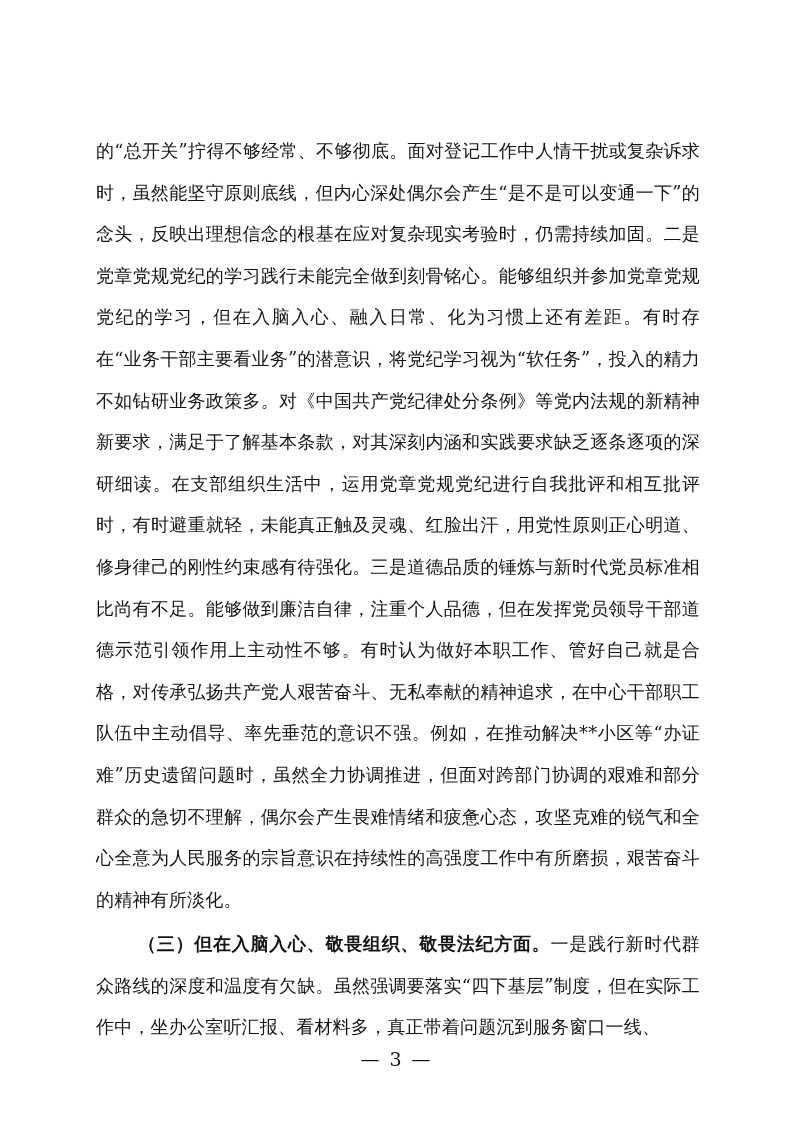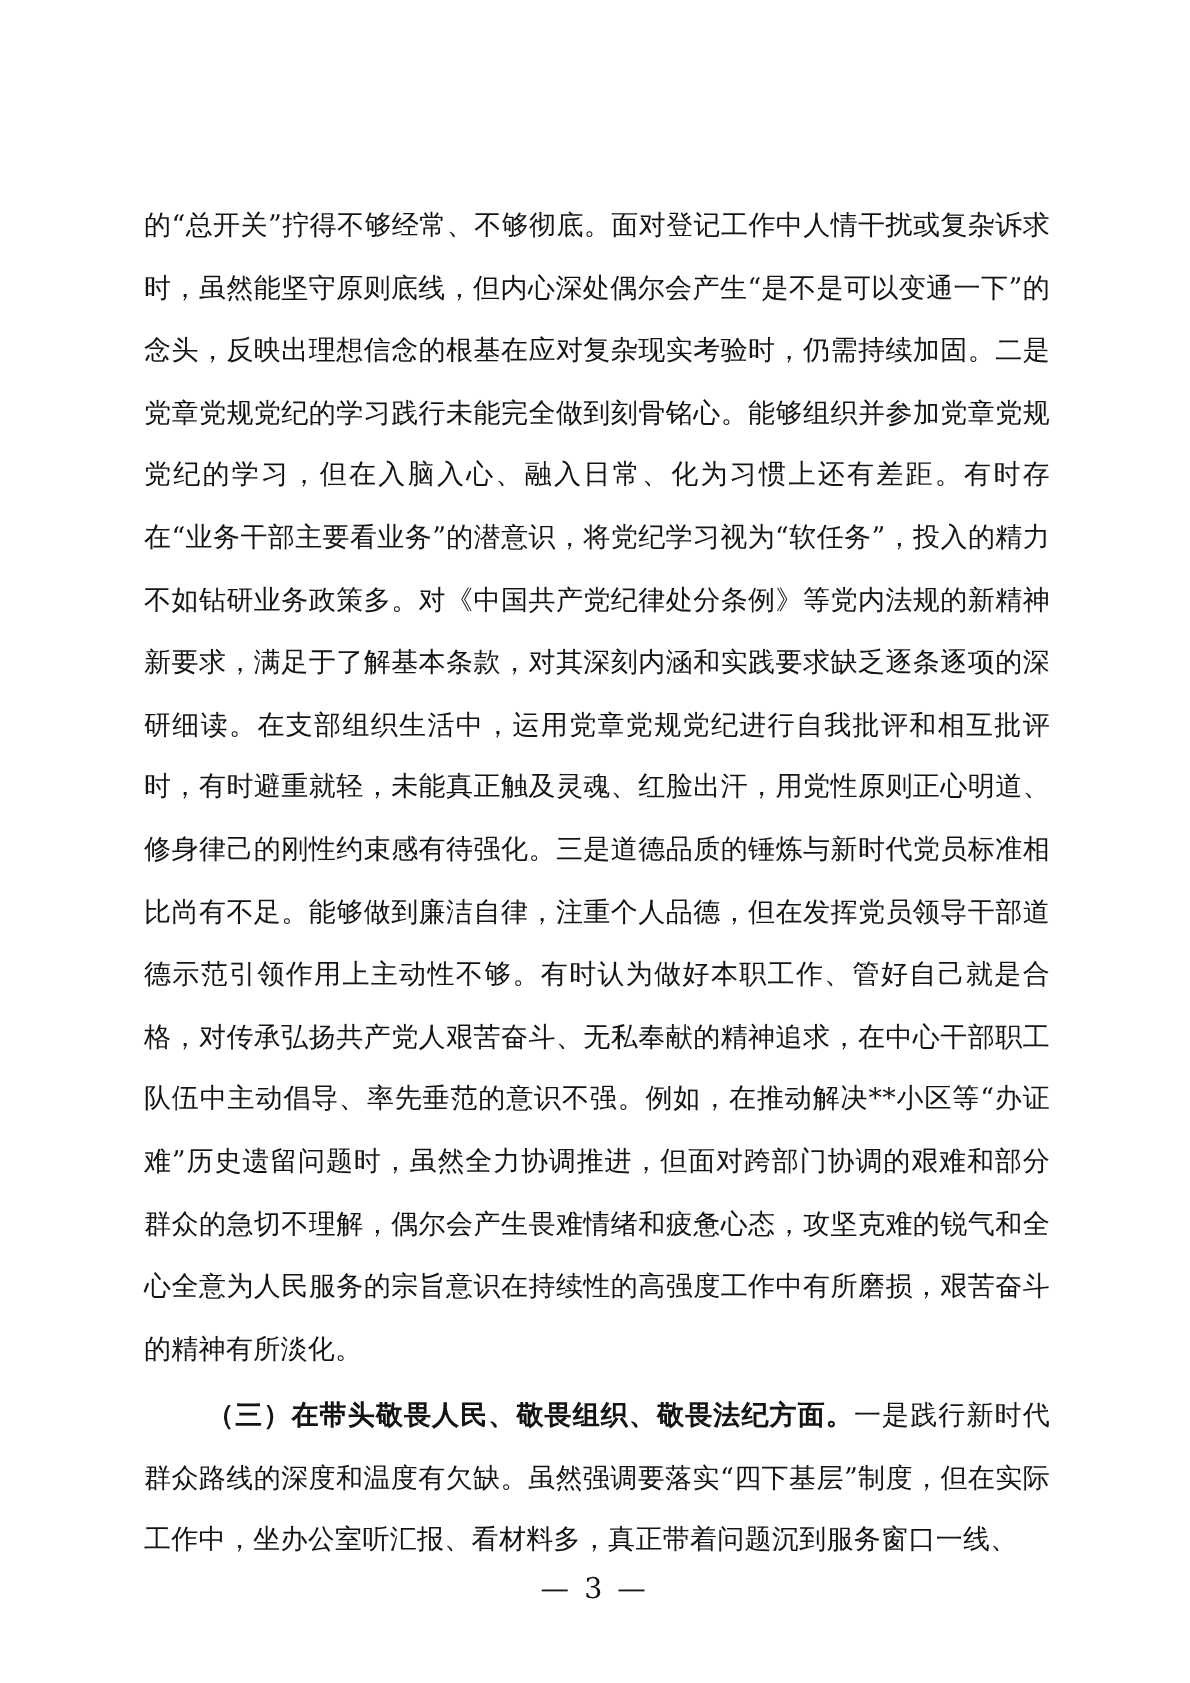--- a/index.html
+++ b/index.html
@@ -55,20 +55,20 @@
   }
 </style>
 </head>
 <body>
 
 <div class="page">
   <div class="content">
 
     <p class="para"><span>的“总开关”拧得不够经常、不够彻底。面对登记工作中人情干扰或复杂诉求时，虽然能坚守原则底线，但内心深处偶尔会产生“是不是可以变通一下”的念头，反映出理想信念的根基在应对复杂现实考验时，仍需持续加固。二是党章党规党纪的学习践行未能完全做到刻骨铭心。能够组织并参加党章党规党纪的学习，但在入脑入心、融入日常、化为习惯上还有差距。有时存在“业务干部主要看业务”的潜意识，将党纪学习视为“软任务”，投入的精力不如钻研业务政策多。对《中国共产党纪律处分条例》等党内法规的新精神新要求，满足于了解基本条款，对其深刻内涵和实践要求缺乏逐条逐项的深研细读。在支部组织生活中，运用党章党规党纪进行自我批评和相互批评时，有时避重就轻，未能真正触及灵魂、红脸出汗，用党性原则正心明道、修身律己的刚性约束感有待强化。三是道德品质的锤炼与新时代党员标准相比尚有不足。能够做到廉洁自律，注重个人品德，但在发挥党员领导干部道德示范引领作用上主动性不够。有时认为做好本职工作、管好自己就是合格，对传承弘扬共产党人艰苦奋斗、无私奉献的精神追求，在中心干部职工队伍中主动倡导、率先垂范的意识不强。例如，在推动解决**小区等“办证难”历史遗留问题时，虽然全力协调推进，但面对跨部门协调的艰难和部分群众的急切不理解，偶尔会产生畏难情绪和疲惫心态，攻坚克难的锐气和全心全意为人民服务的宗旨意识在持续性的高强度工作中有所磨损，艰苦奋斗的精神有所淡化。</span></p>
 
-    <p class="para indent"><span class="bold">（三）在带头敬畏人民、敬畏组织、敬畏法纪方面。</span><span>一是践行新时代群众路线的深度和温度有欠缺。虽然强调要落实“四下基层”制度，但在实际工作中，坐办公室听汇报、看材料多，真正带着问题沉到服务窗口一线、</span></p>
+    <p class="para indent"><span class="bold">（三）但在入脑入心、敬畏组织、敬畏法纪方面。</span><span>一是践行新时代群众路线的深度和温度有欠缺。虽然强调要落实“四下基层”制度，但在实际工作中，坐办公室听汇报、看材料多，真正带着问题沉到服务窗口一线、</span></p>
 
   </div>
 
   <div class="footer">
     <span class="page-number">— 3 —</span>
   </div>
 </div>
 
 </body></html>

